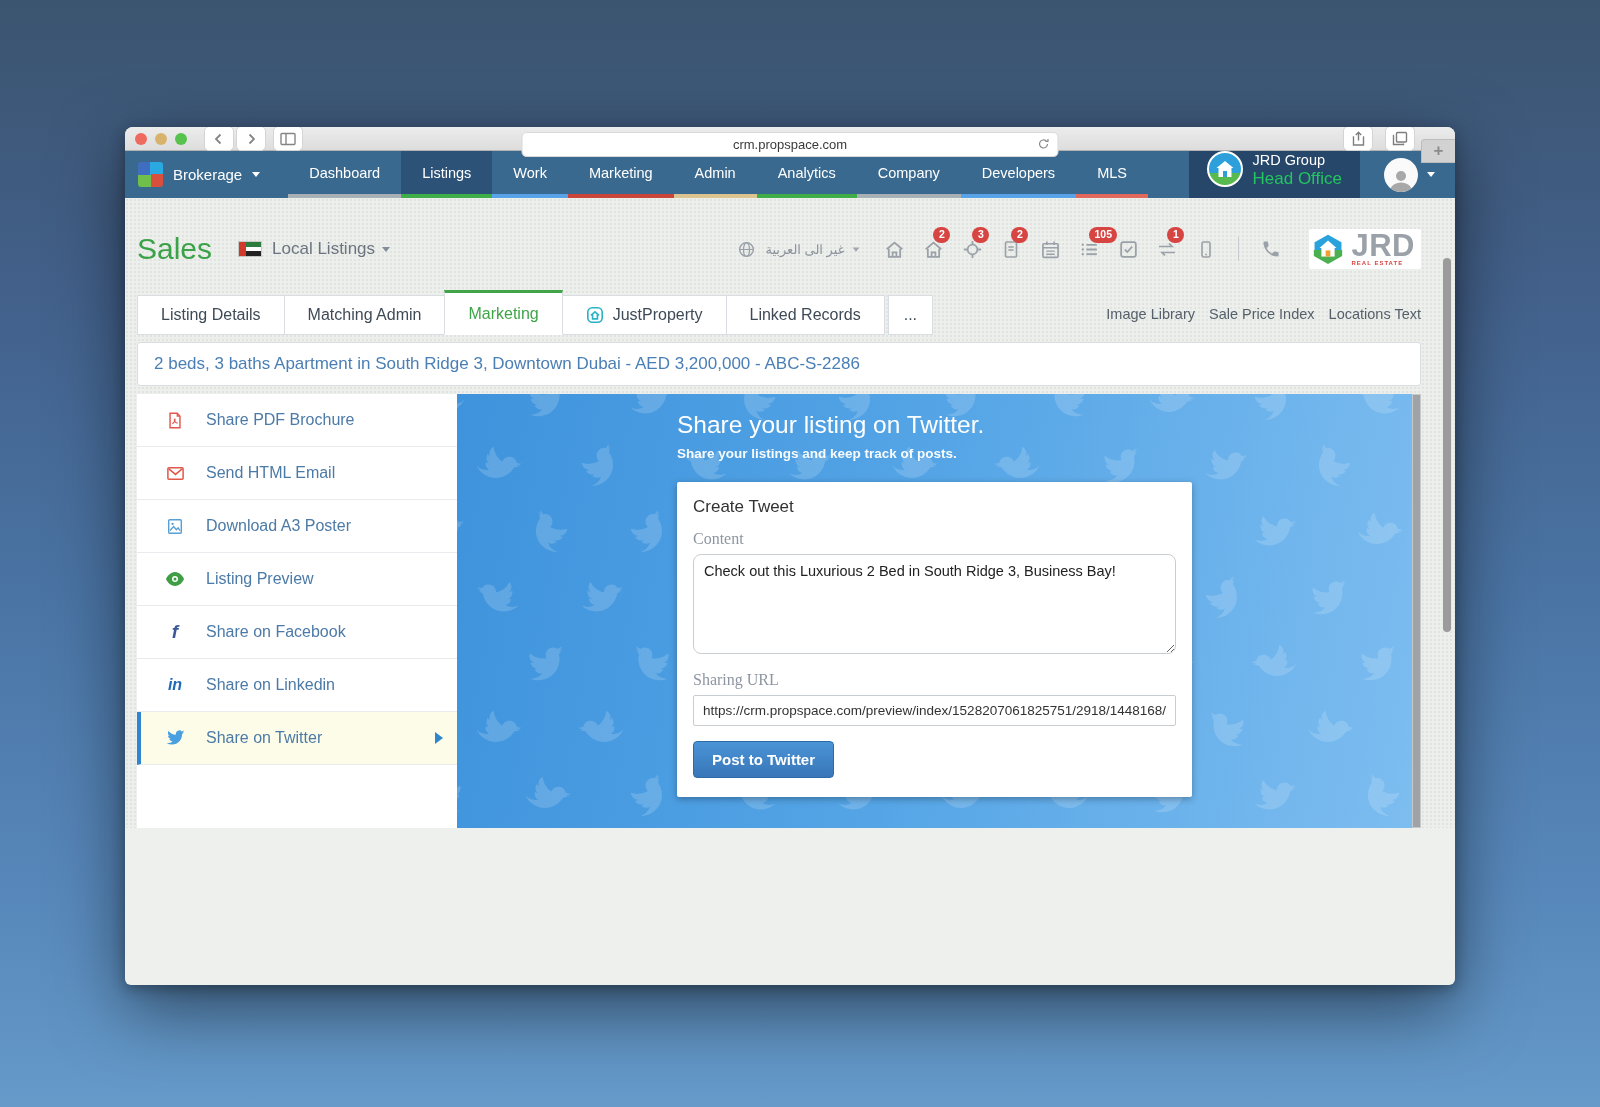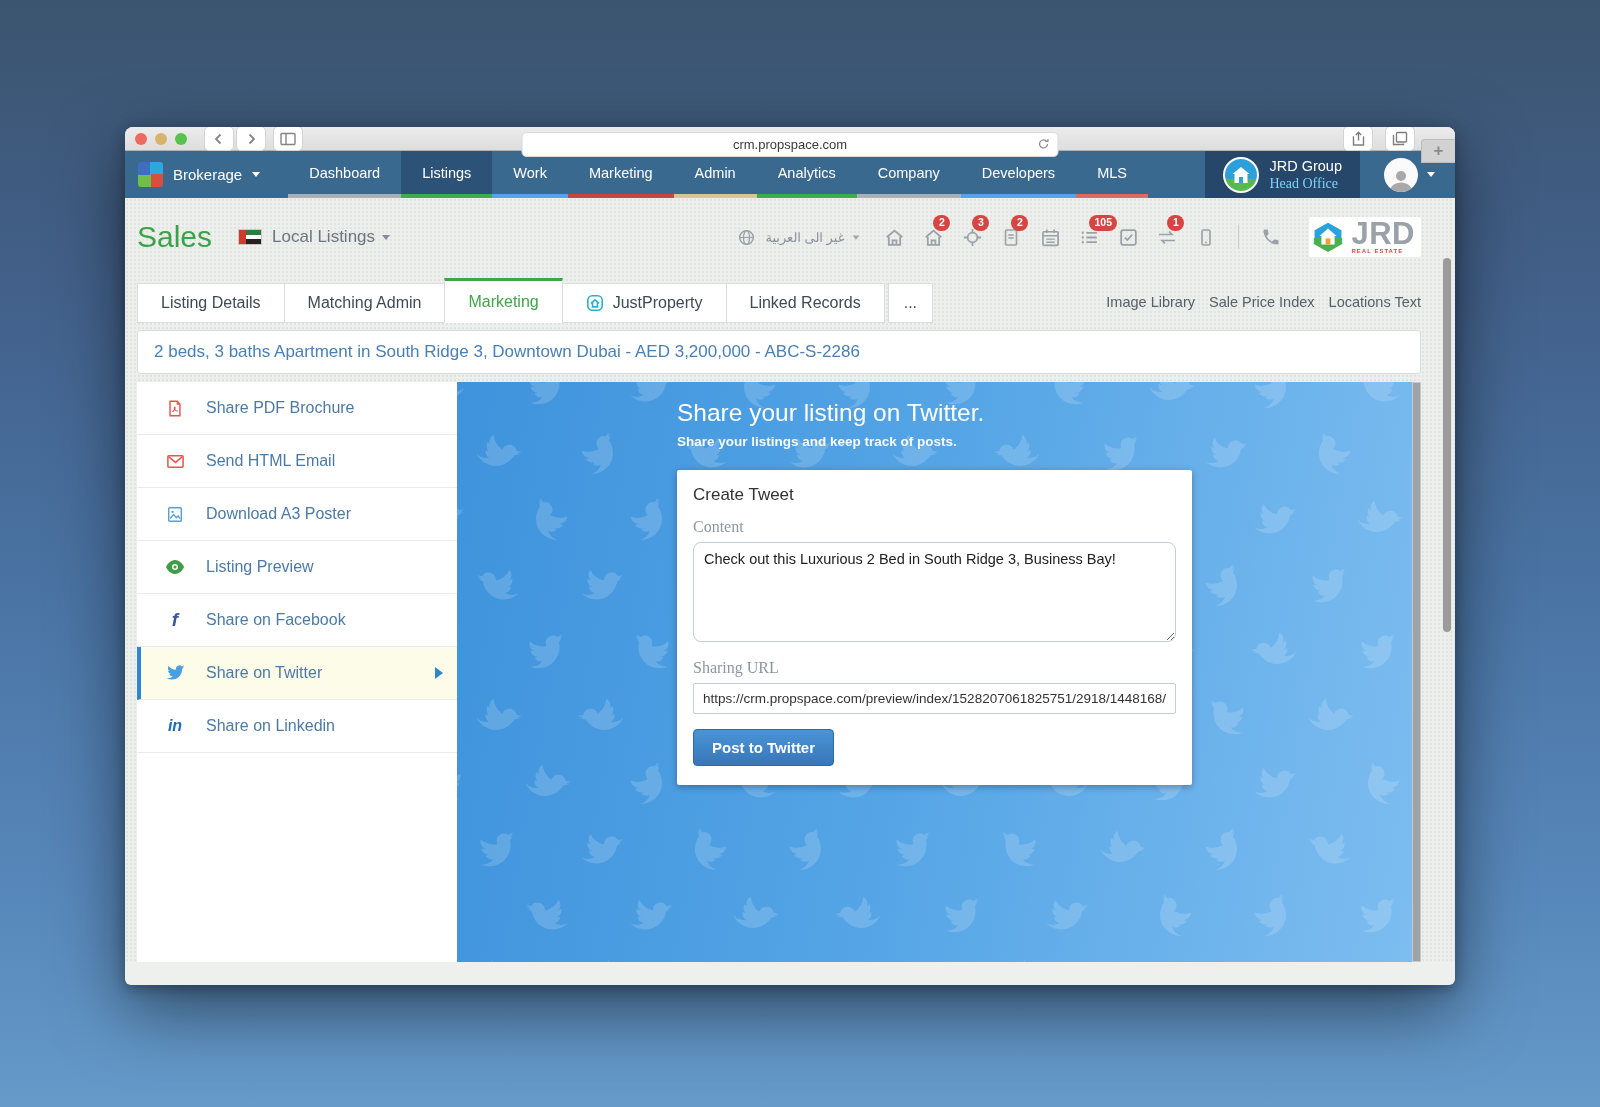--- a/index.html
+++ b/index.html
@@ -44,30 +44,30 @@
   }
   
   .navbar { height:47px; background:#3a698f; display:flex; align-items:stretch; color:#fff; }
   .brand { display:flex; align-items:center; gap:10px; padding:0 28px 0 13px; }
   .logo-sq { width:25px; height:25px; border-radius:3px;
     background:conic-gradient(from 0deg,#2aa9e0 0 90deg,#d94f3d 0 180deg,#6fbf4a 0 270deg,#3f6ec1 0 360deg); }
   .brand-label { font-size:15px; }
   .caret { width:0; height:0; border-left:4.5px solid transparent; border-right:4.5px solid transparent; border-top:5px solid currentColor; display:inline-block; }
   .nav-item { display:flex; align-items:center; padding:0 21px; font-size:14.5px; border-bottom:4px solid transparent; cursor:pointer; }
   .nav-item.active { background:#2c5278; }
-  .account { margin-left:auto; background:#27476a; display:flex; align-items:center; gap:10px; padding:0 18px; }
+  .account { margin-left:auto; background:#27476a; display:flex; align-items:flex-start; gap:10px; padding:0 18px; }
   .acct-logo { width:36px; height:36px; border-radius:50%; border:2px solid #fff;
     background:linear-gradient(#2da0dc 62%,#57b94e 38%); display:flex; align-items:center; justify-content:center; }
   .acct-name { font-size:14.5px; line-height:1.25; }
-  .acct-office { font-size:14px; color:#7dd3fc;font-family:Liberation Serif, serif; }
+  .acct-office { font-size:17px; color:#22c55e; }
   .avatar-wrap { display:flex; align-items:center; gap:9px; padding:0 20px 0 24px; }
   .avatar { width:34px; height:34px; border-radius:50%; background:#fafafa; overflow:hidden; display:flex; align-items:flex-end; justify-content:center; }
   
   .page {
-    height:764px; padding:0 34px 0 12px; display:flex; flex-direction:column;
+    height:630px; padding:12px 34px 0 12px; display:flex; flex-direction:column;
     background-color:#edefec;
     background-image:radial-gradient(rgba(110,125,110,.10) 1px, transparent 1px);
     background-size:4px 4px;
   }
   .hdr { height:78px; display:flex; align-items:center; flex:none; }
   .page-title { font-size:30px; font-weight:300; color:#3ca249; margin-right:26px; }
   .flag { width:24px; height:16px; display:flex; border:1px solid rgba(0,0,0,.15); margin-right:10px; }
   .flag .bar { width:7px; background:#d03a2b; }
   .flag .stripes { flex:1; display:flex; flex-direction:column; }
   .flag .stripes i { flex:1; } .flag .s1 { background:#2c7b3f; } .flag .s2 { background:#fff; } .flag .s3 { background:#222; }
@@ -436,34 +436,34 @@
               </svg>
           </span>
           <span>Listing Preview</span>
         </div>
         <div class="menu-item">
           <span class="mi-ico">
               <i class="fb-glyph">f</i>
             </span>
           <span>Share on Facebook</span>
         </div>
+        <div class="menu-item">
+          <span class="mi-ico">
+              <i class="in-glyph">in</i>
+            </span>
+          <span>Share on Linkedin</span>
+        </div>
         <div class="menu-item active">
           <span class="mi-ico">
             <svg width="19" height="16" viewBox="0 0 24 20">
                 <path d="M23.4 2.3c-.8.4-1.7.6-2.6.8a4.5 4.5 0 0 0 2-2.5c-.9.5-1.8.9-2.8 1.1A4.5 4.5 0 0 0 12.3 5c0 .3 0 .7.1 1A12.7 12.7 0 0 1 3.2 1.3a4.5 4.5 0 0 0 1.4 6 4.4 4.4 0 0 1-2-.6v.1c0 2.1 1.5 4 3.6 4.4-.7.2-1.4.2-2 .1a4.5 4.5 0 0 0 4.2 3.1A9 9 0 0 1 .7 16.2a12.6 12.6 0 0 0 6.9 2c8.2 0 12.7-6.8 12.7-12.7v-.6c.9-.6 1.6-1.4 2.1-2.6z" fill="#4a9fe0"></path>
               </svg>
           </span>
           <span>Share on Twitter</span>
           <span class="arrow-r"></span>
-        </div>
-        <div class="menu-item">
-          <span class="mi-ico">
-              <i class="in-glyph">in</i>
-            </span>
-          <span>Share on Linkedin</span>
         </div>
       </div>
 
       <div class="panel">
         <div class="pattern">
             <svg viewBox="0 0 24 20" width="40" height="34" style="left: -34px; top: -10px; opacity: 0.16; transform: rotate(-33deg) scaleX(-1);">
               <path d="M23.4 2.3c-.8.4-1.7.6-2.6.8a4.5 4.5 0 0 0 2-2.5c-.9.5-1.8.9-2.8 1.1A4.5 4.5 0 0 0 12.3 5c0 .3 0 .7.1 1A12.7 12.7 0 0 1 3.2 1.3a4.5 4.5 0 0 0 1.4 6 4.4 4.4 0 0 1-2-.6v.1c0 2.1 1.5 4 3.6 4.4-.7.2-1.4.2-2 .1a4.5 4.5 0 0 0 4.2 3.1A9 9 0 0 1 .7 16.2a12.6 12.6 0 0 0 6.9 2c8.2 0 12.7-6.8 12.7-12.7v-.6c.9-.6 1.6-1.4 2.1-2.6z" fill="#ffffff"></path>
             </svg>
             <svg viewBox="0 0 24 20" width="40" height="34" style="left: 70px; top: -10px; opacity: 0.16; transform: rotate(-11deg) scaleX(1);">
               <path d="M23.4 2.3c-.8.4-1.7.6-2.6.8a4.5 4.5 0 0 0 2-2.5c-.9.5-1.8.9-2.8 1.1A4.5 4.5 0 0 0 12.3 5c0 .3 0 .7.1 1A12.7 12.7 0 0 1 3.2 1.3a4.5 4.5 0 0 0 1.4 6 4.4 4.4 0 0 1-2-.6v.1c0 2.1 1.5 4 3.6 4.4-.7.2-1.4.2-2 .1a4.5 4.5 0 0 0 4.2 3.1A9 9 0 0 1 .7 16.2a12.6 12.6 0 0 0 6.9 2c8.2 0 12.7-6.8 12.7-12.7v-.6c.9-.6 1.6-1.4 2.1-2.6z" fill="#ffffff"></path>

